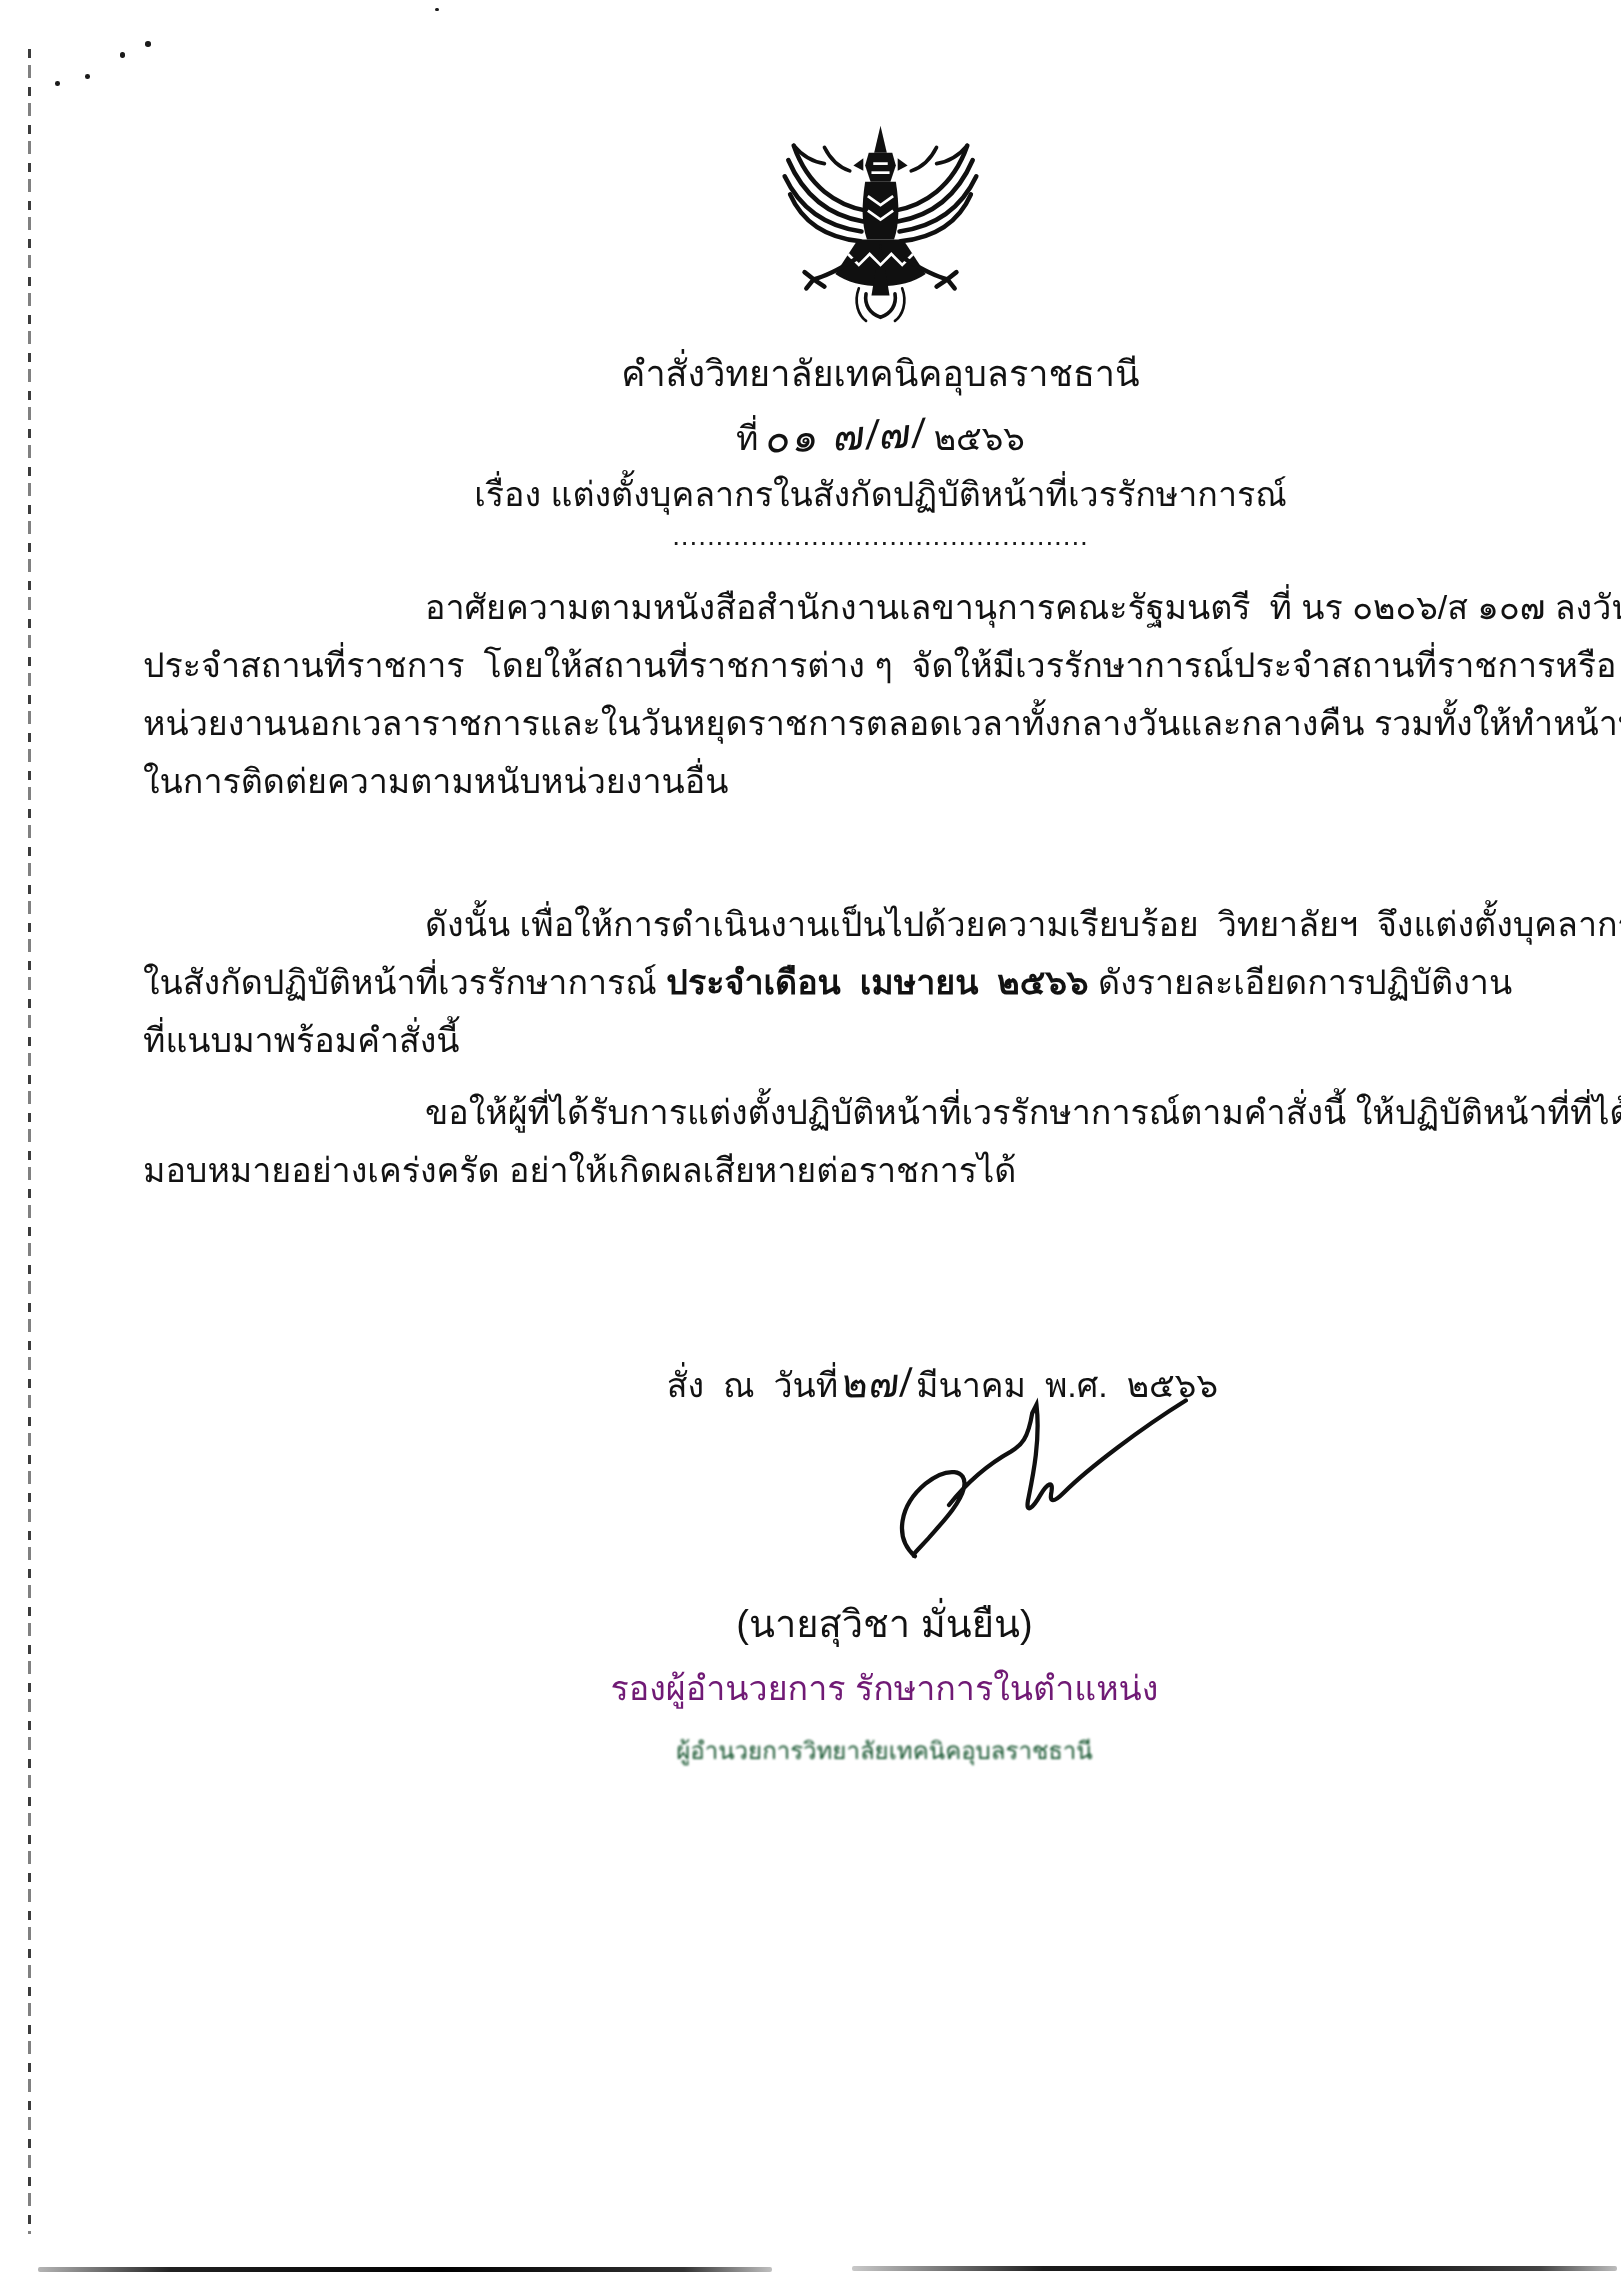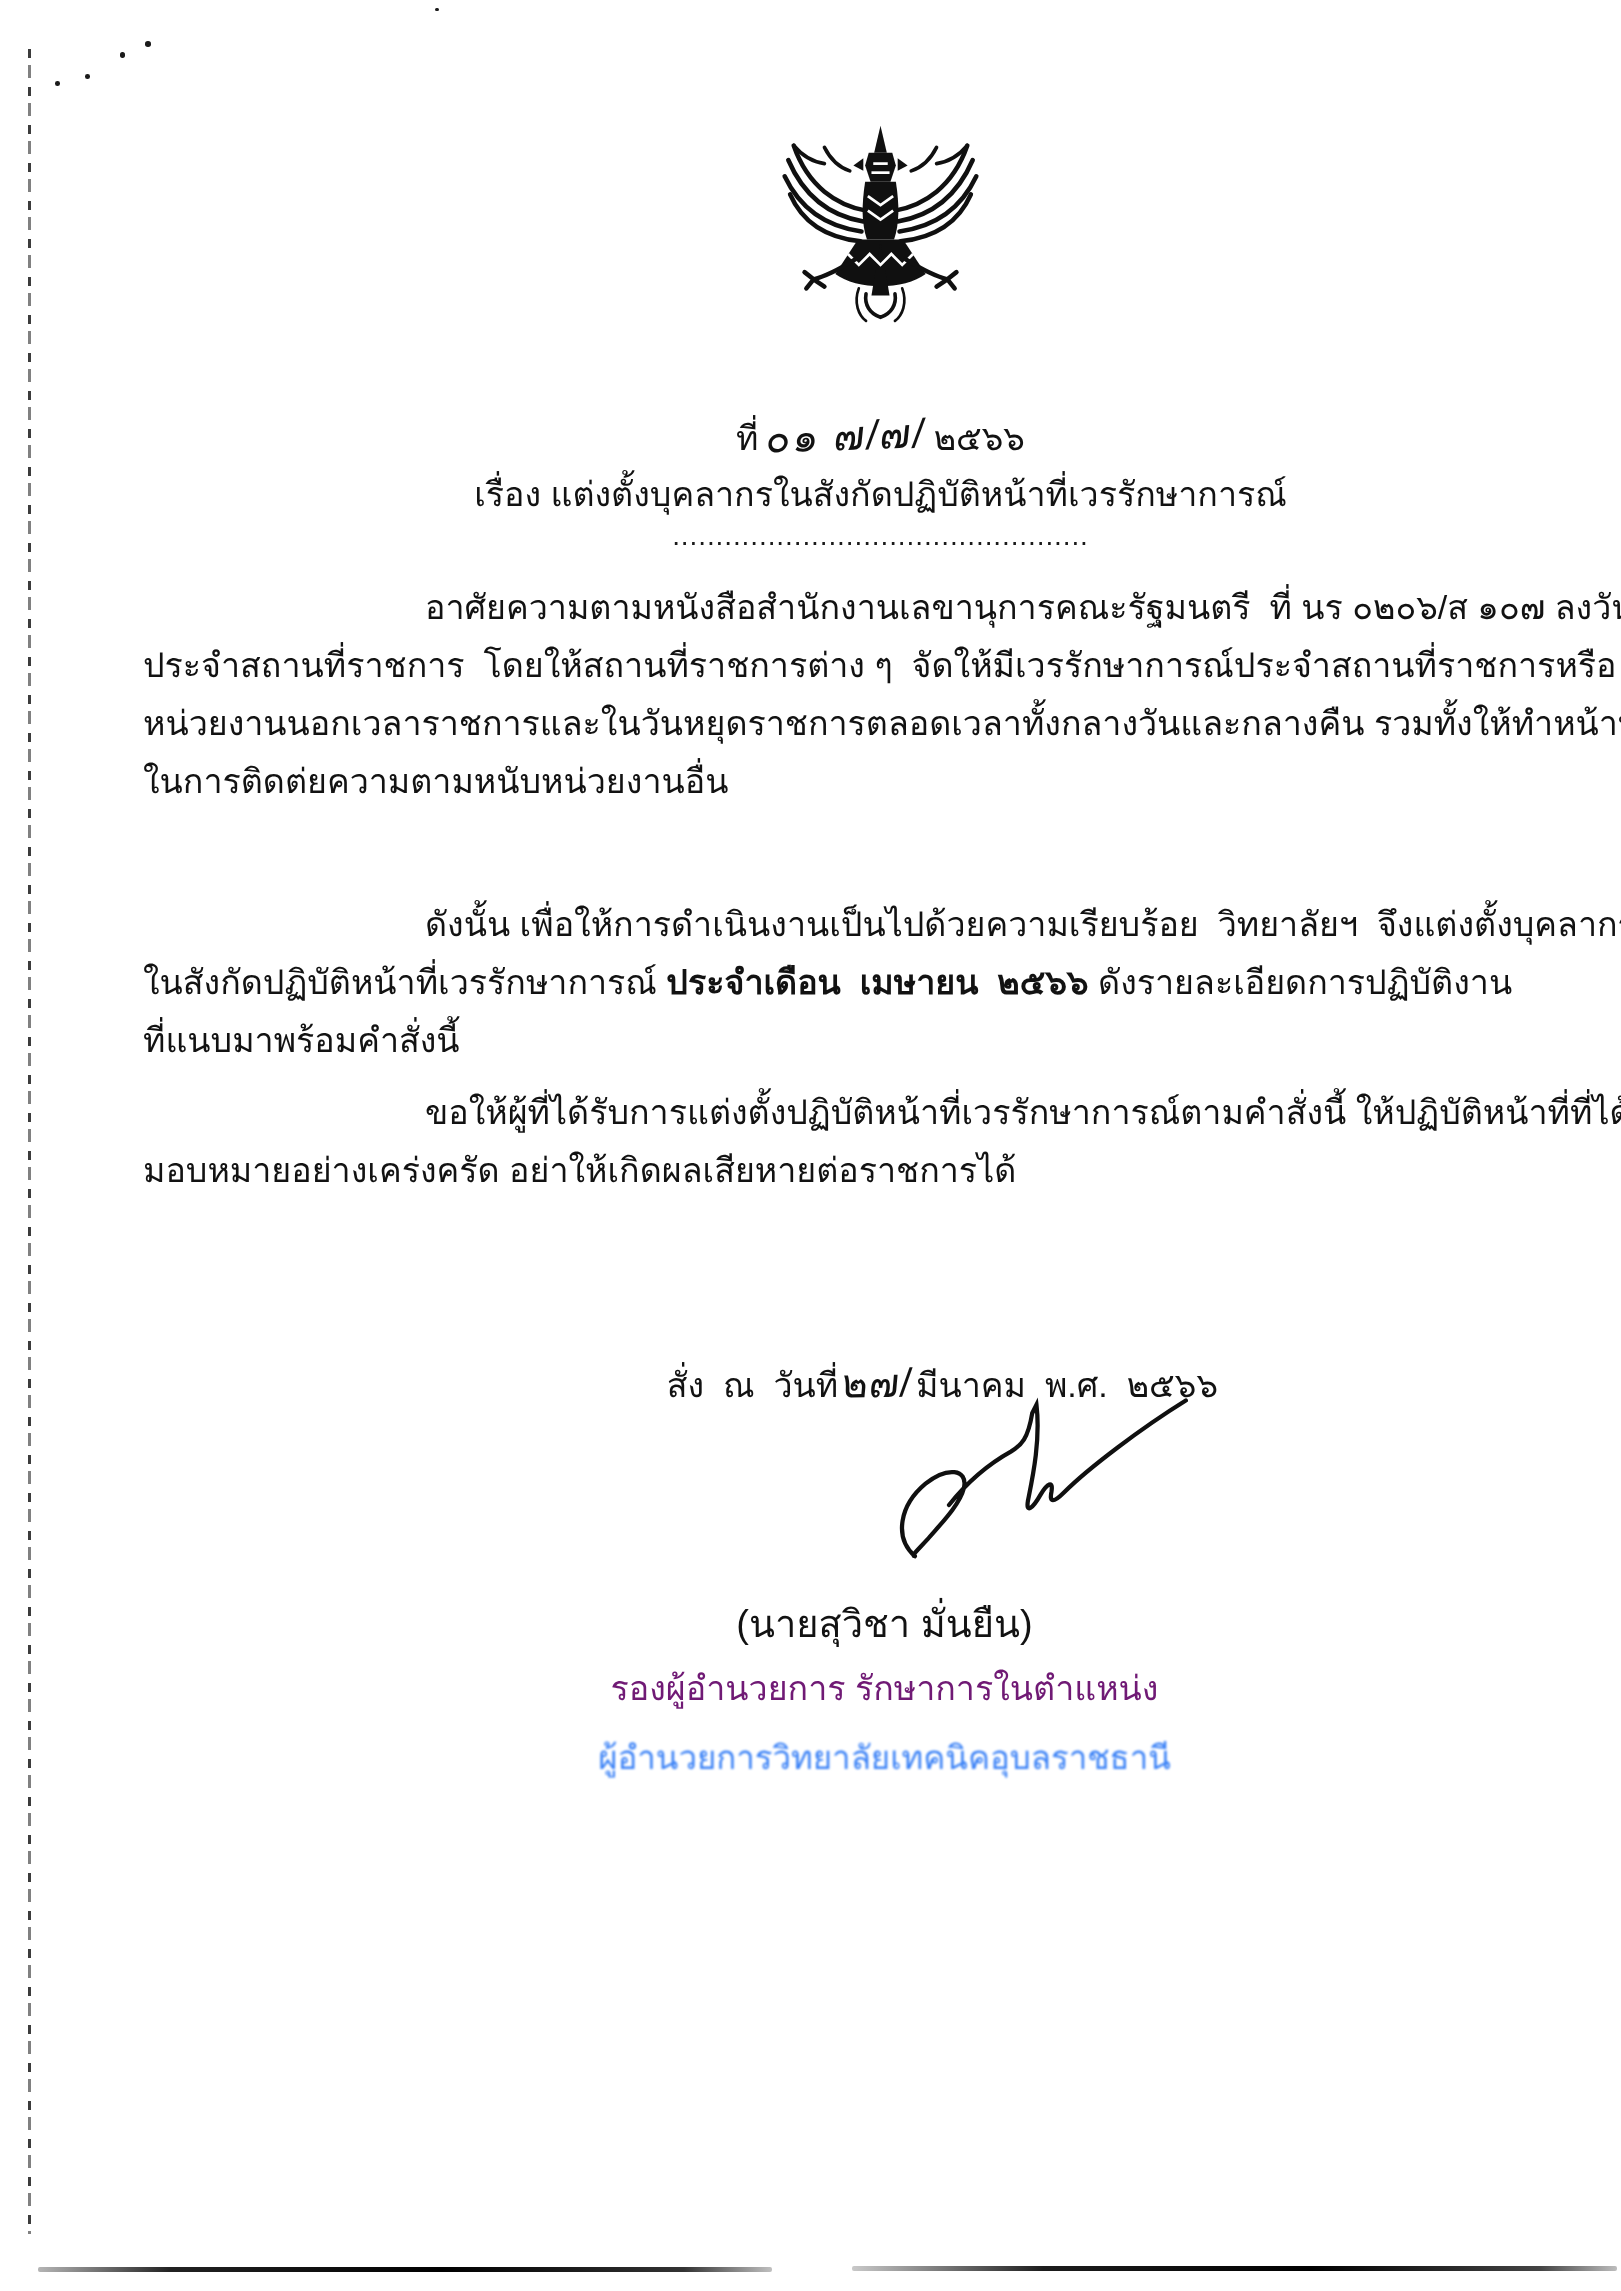--- a/index.html
+++ b/index.html
@@ -32,21 +32,21 @@
     font-size:40px;
     transform:rotate(-1deg) skewX(-6deg);
     margin:0 3.8px;
     letter-spacing:0.9px;
   }
   .dots{font-size:28px;letter-spacing:0.9px;color:#1a1a1a;}
   .indent{display:inline-block;width:282px;}
   .bold-seg{font-weight:700;}
   .name-text{font-size:38px;font-weight:500;}
   .pos1-text{font-size:34px;color:#701a75;filter:blur(0.4px);}
-  .pos2-text{font-size:33px;color:#3b82f6;filter:blur(0.8px);}
+  .pos2-text{font-size:24px;color:#14532d;filter:blur(0.8px);}
   .scan-vline{
     left:28px;top:49px;width:2.8px;height:2185px;
     background:repeating-linear-gradient(
       to bottom,
       rgba(25,25,25,.85) 0 9.4px,
       transparent 9.4px 16px,
       rgba(25,25,25,.55) 16px 29px,
       transparent 29px 38px);
   }
   .scan-hline1{
@@ -110,20 +110,21 @@
         <path d="M46,174 l-10,-8 M46,174 l-8,10 M46,174 l12,8"></path>
         <path d="M148,152 C164,162 178,170 194,174"></path>
         <path d="M194,174 l10,-8 M194,174 l8,10 M194,174 l-12,8"></path>
         <path d="M104,190 C102,202 108,212 120,216 C132,212 138,202 136,190" stroke-width="4"></path>
         <path d="M96,184 C90,200 96,214 104,220" stroke-width="3"></path>
         <path d="M144,184 C150,200 144,214 136,220" stroke-width="3"></path>
       </g>
     </svg>
   </div>
 
+  <div class="abs center-block title-text" style="left:311px;top:345px;width:1139px;">คำสั่งวิทยาลัยเทคนิคอุบลราชธานี</div>
 
   <div class="abs center-block order-text" style="left:311px;top:403px;width:1139px;">
     <span>ที่</span><span class="hand">๐๑ ๗/๗/</span><span>๒๕๖๖</span>
   </div>
 
   <div class="abs center-block subject-text" style="left:311px;top:467px;width:1139px;">เรื่อง  แต่งตั้งบุคลากรในสังกัดปฏิบัติหน้าที่เวรรักษาการณ์</div>
 
   <div class="abs center-block dots" style="left:311px;top:520px;width:1139px;">................................................</div>
 
   <div class="abs body-text" style="left:143px;top:578px;width:1337px;">

